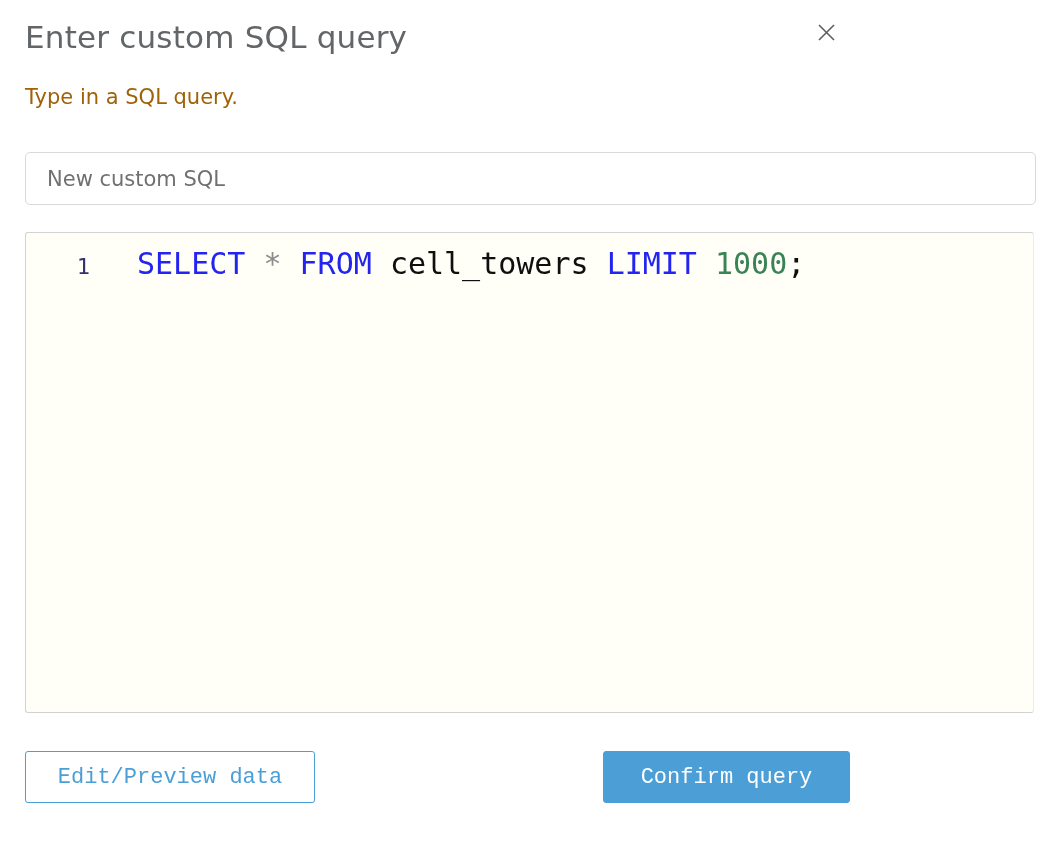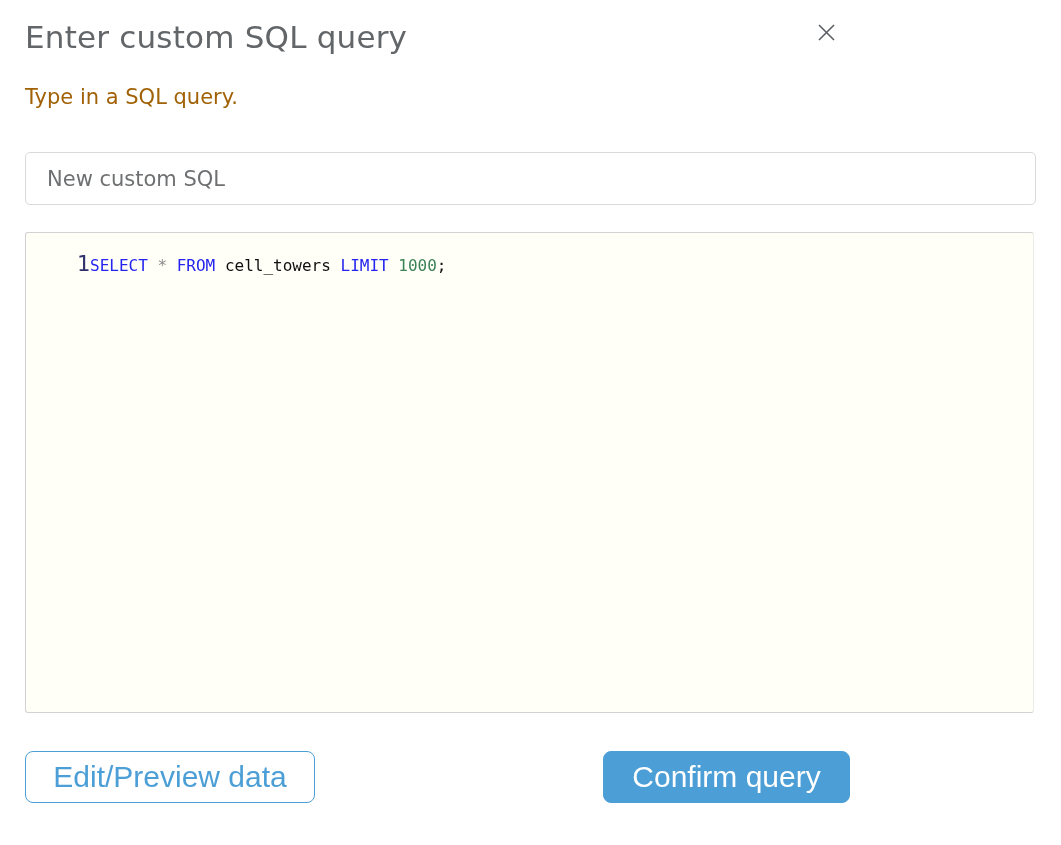--- a/index.html
+++ b/index.html
@@ -79,39 +79,40 @@
     line-height: 31px;
   }
   .gutter {
     width: 64px;
     flex: 0 0 64px;
     text-align: right;
     font-size: 22px;
     color: #31316e;
   }
   .code {
-    font-size: 16px;
+    margin-left: 47px;
+    font-size: 30px;
     color: #0f0f0f;
     white-space: pre;
   }
   .kw   { color: #2424f0; }
   .op   { color: #8c8c8c; }
   .num  { color: #3a8356; }
   .ident{ color: #0f0f0f; }
   .dialog-footer {
     margin-top: 38px;
     display: flex;
     justify-content: space-between;
     align-items: center;
   }
   .btn {
     height: 52px;
-    border-radius: 8px;
-    font-size: 30px;
-    font-family: Liberation Sans, sans-serif;
+    border-radius: 3px;
+    font-size: 22px;
+    font-family: Liberation Mono, monospace;
     cursor: pointer;
   }
   .btn-secondary {
     width: 290px;
     background: #ffffff;
     border: 1px solid #4c9fd6;
     color: #4c9fd6;
   }
   .btn-primary {
     width: 247px;

